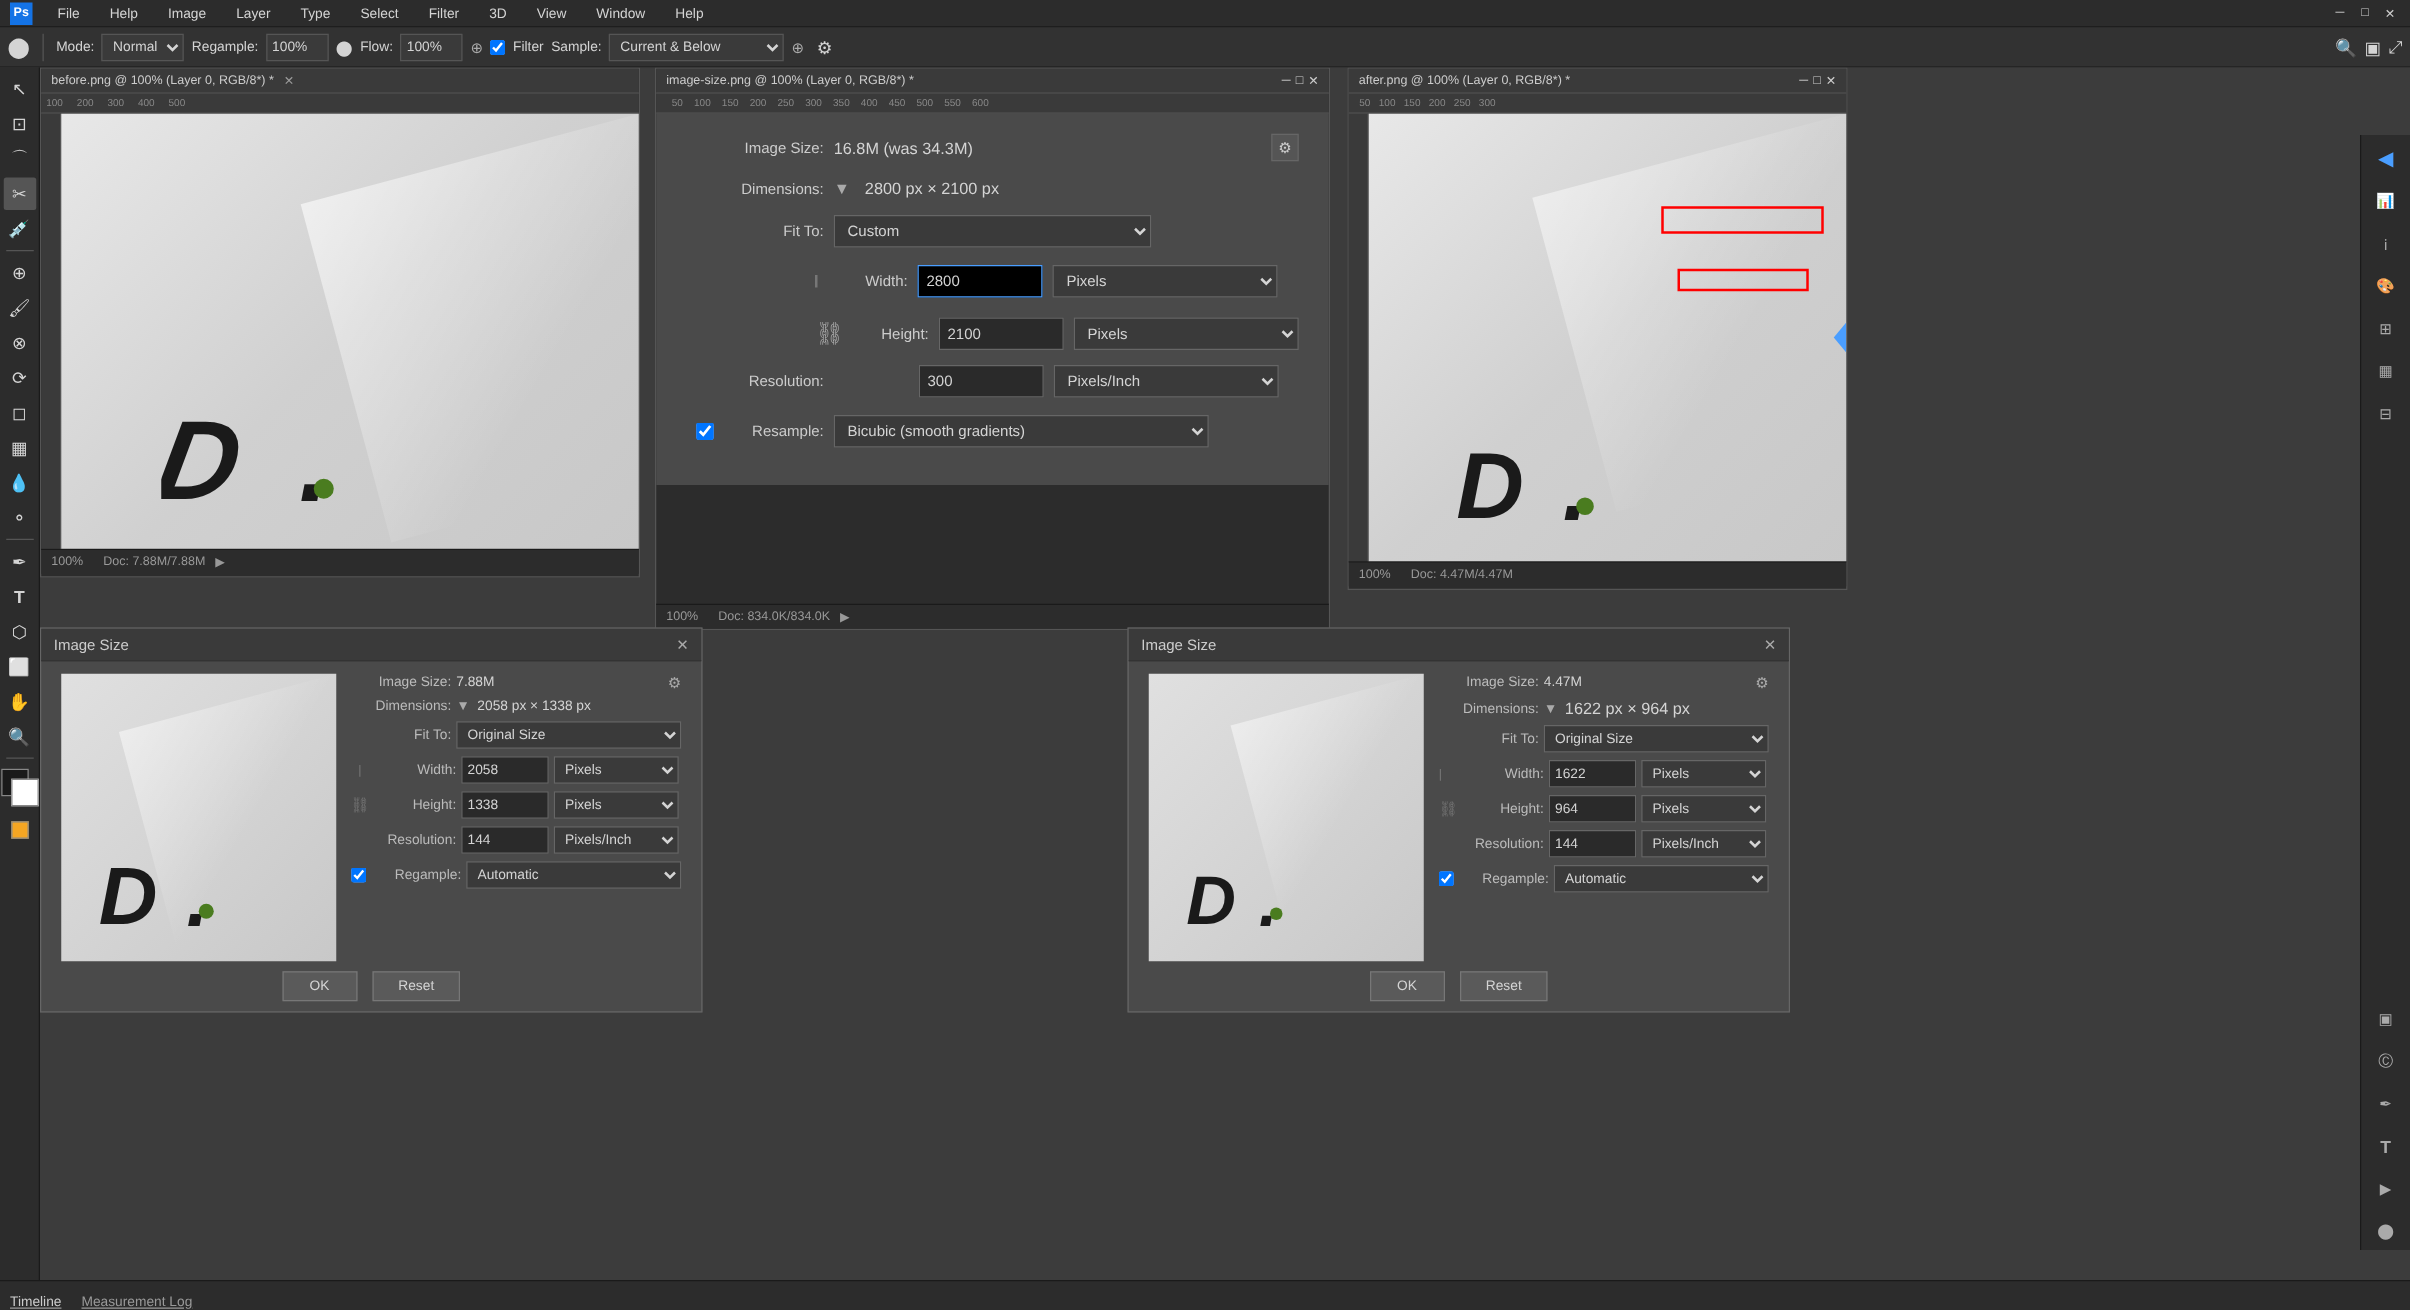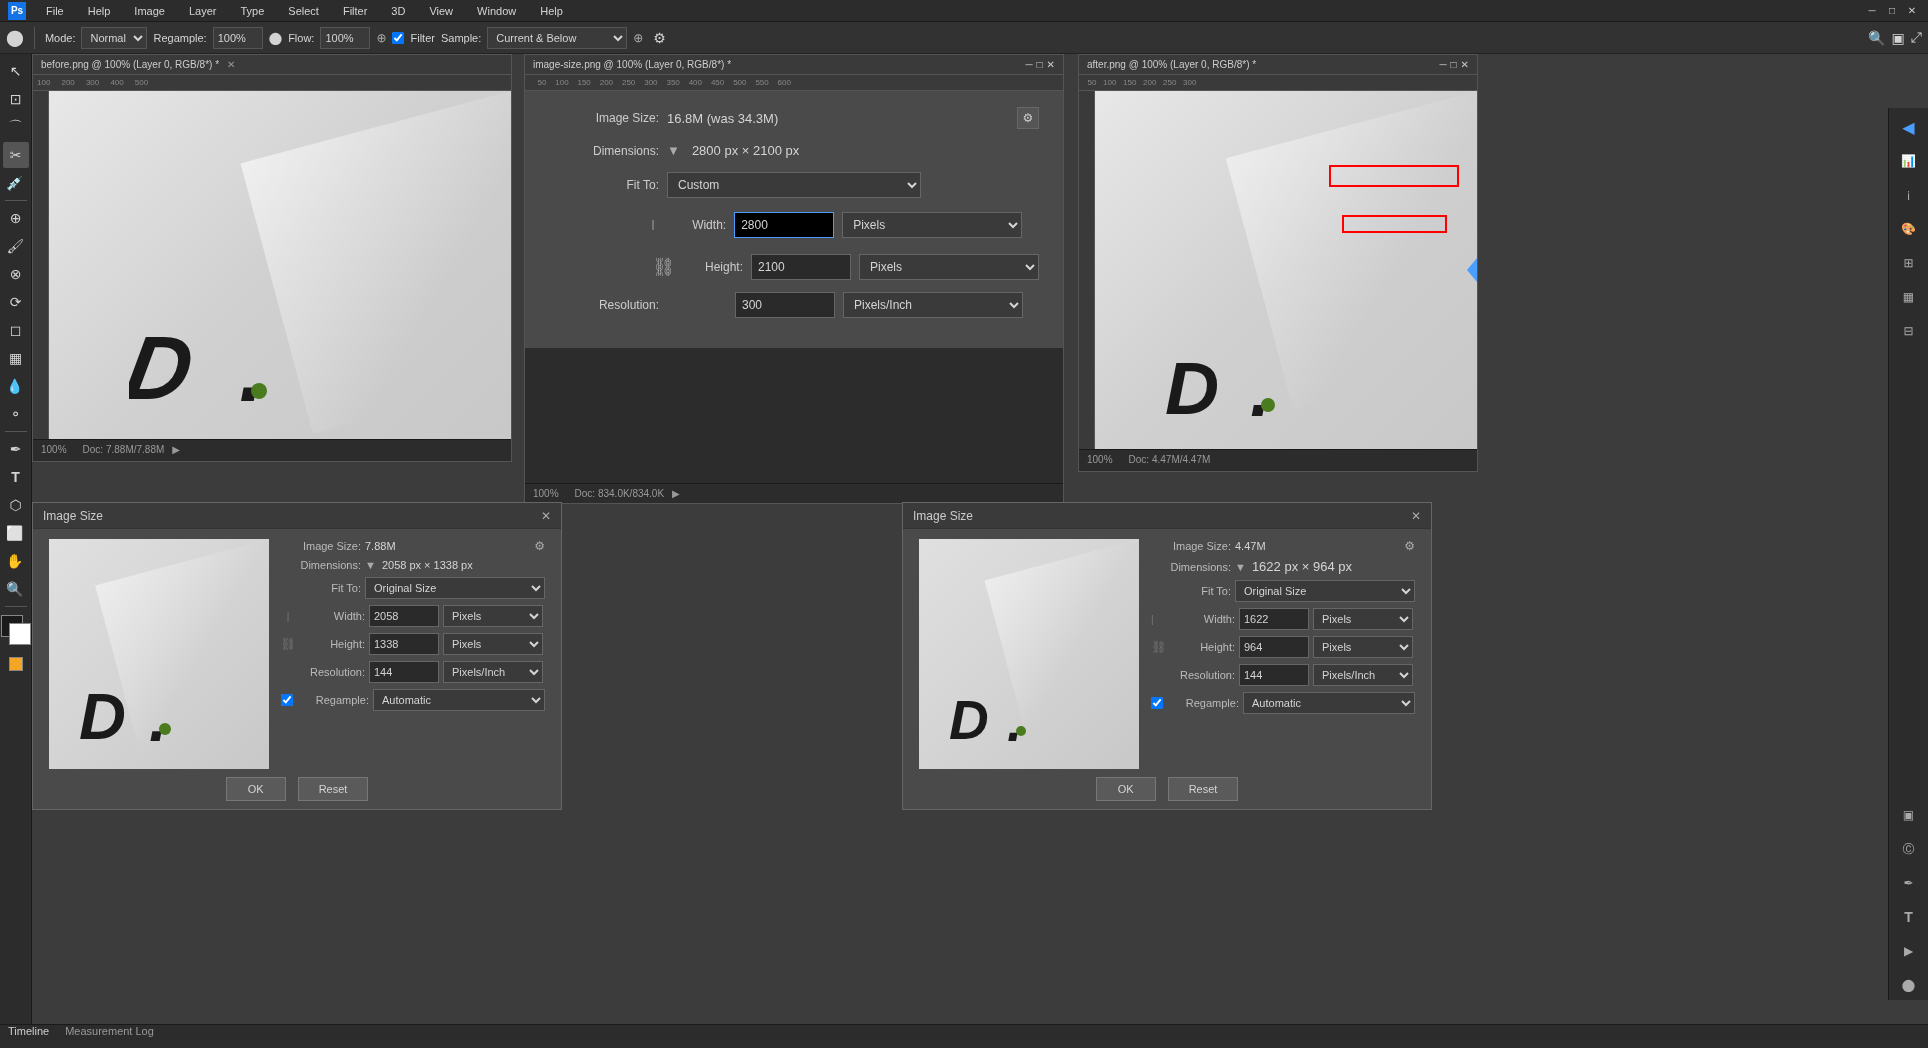--- a/index.html
+++ b/index.html
@@ -232,29 +232,30 @@
       overflow: hidden;
       white-space: nowrap;
     }
 
     
     .timeline-bar {
       height: 24px;
       background: #2c2c2c;
       border-top: 1px solid #1a1a1a;
       display: flex;
-      align-items: flex-start;
+      align-items: flex-end;
       padding: 0 8px;
       font-size: 10px;
       color: #999;
       gap: 16px;
       position: absolute;
       bottom: 0;
       left: 0;
       right: 0;
+      text-decoration: underline;
     }
 
     
     .info-panel {
       position: absolute;
       right: 0;
       top: 54px;
       width: 40px;
       background: #2c2c2c;
       height: calc(100% - 54px - 24px);
@@ -461,20 +462,29 @@
 
         <div style="display:flex; align-items:center; margin-bottom:14px; gap:8px;">
           <span style="font-size:12px; color:#ccc; min-width:110px; text-align:right;">Resolution:</span>
           <input class="img-size-input" value="300" style="margin-left: 68px;">
           <select class="img-size-select" style="width:180px;">
             <option>Pixels/Inch</option>
             <option>Pixels/cm</option>
           </select>
         </div>
 
+        <div style="display:flex; align-items:center; margin-bottom:14px; gap:8px;">
+          <input type="checkbox" checked="" style="width: 14px; height: 14px; margin-left: 8px;">
+          <span style="font-size:12px; color:#ccc; min-width:80px; text-align:right;">Resample:</span>
+          <select class="img-size-select" style="width:300px;">
+            <option>Bicubic (smooth gradients)</option>
+            <option>Automatic</option>
+            <option>Preserve Details</option>
+          </select>
+        </div>
       </div>
 
       <div style="position:absolute; bottom:0; left:0; right:0; height:20px; background:#2c2c2c; border-top:1px solid #1a1a1a; display:flex; align-items:center; padding:0 8px; font-size:10px; color:#999;">
         <span>100%</span>
         <span style="margin-left:16px;">Doc: 834.0K/834.0K</span>
         <span style="margin-left:8px;">▶</span>
       </div>
     </div>
 
     <div style="position:absolute; left:1046px; top:0; width:400px; height:418px; background:#2c2c2c; border:1px solid #555;">

